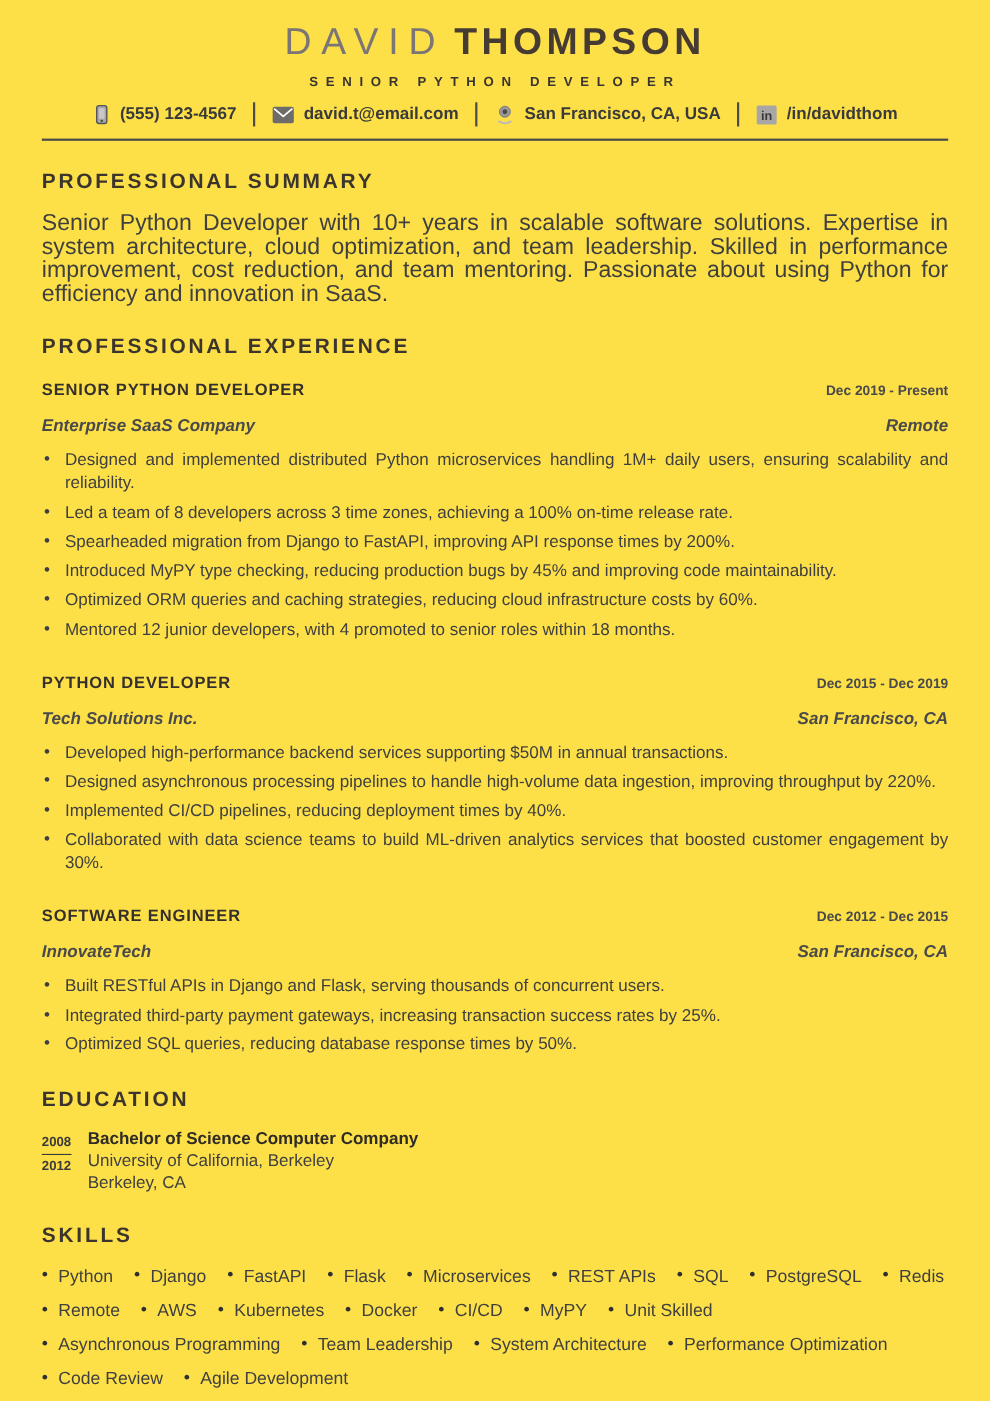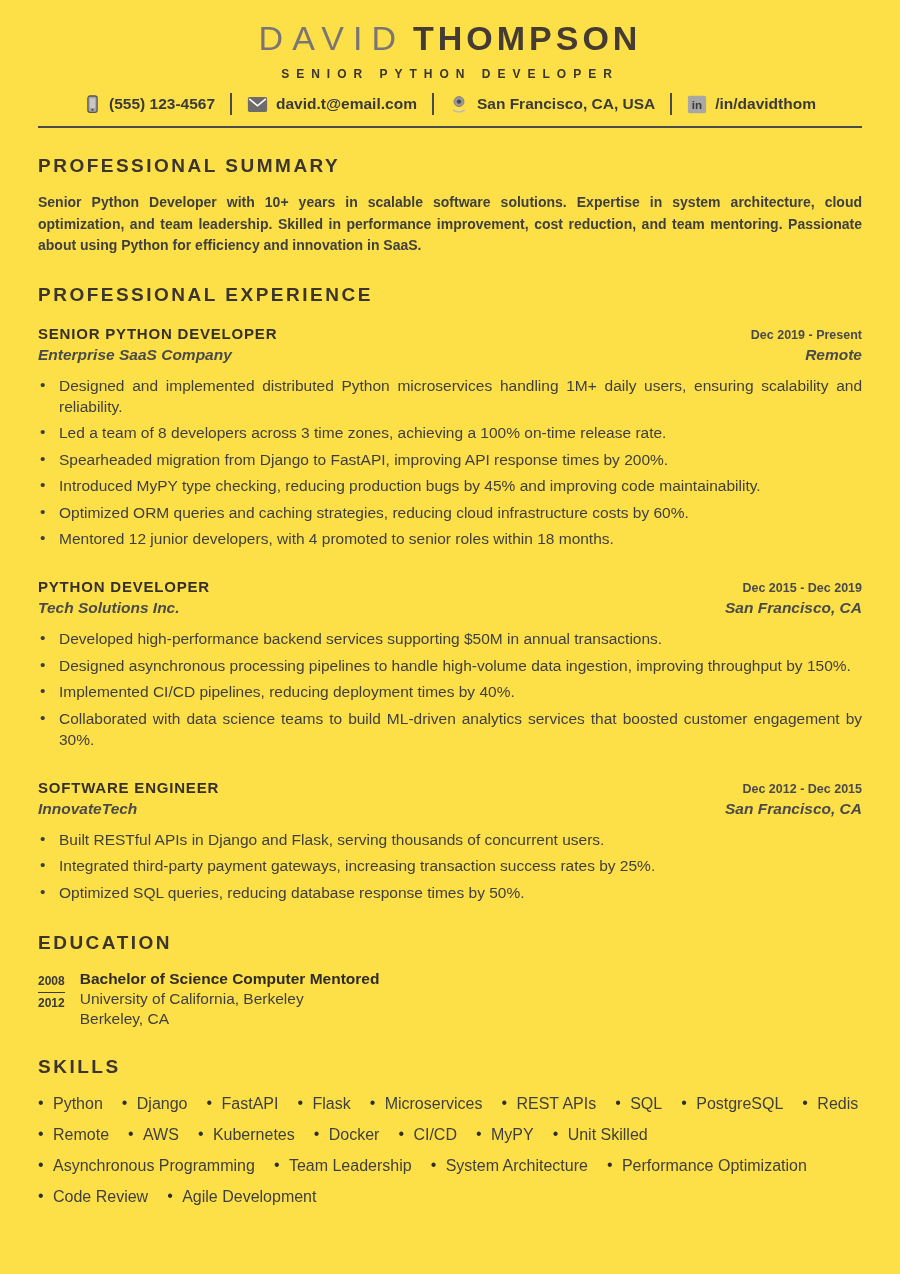--- a/index.html
+++ b/index.html
@@ -26,28 +26,28 @@
   .contact-item { display: flex; align-items: center; gap: 8px; white-space: nowrap; }
   .contact-item svg { display: block; }
   .sep { width: 2px; height: 22px; background: #4a4a4a; }
   .rule { border: none; border-top: 2px solid #4a4a4a; }
 
   
   .section-heading {
     font-size: 19px; font-weight: 700; letter-spacing: 2.5px;
     color: #3b352e; margin: 27px 0 15px 0;
   }
-  .summary-text { font-size: 14px; line-height: 21.5px; text-align: justify; color: #3f3f3f; font-weight: bold; }
+  .summary-text { font-size: 21px; line-height: 21.5px; text-align: justify; color: #3f3f3f; }
 
   
   .job { margin-top: 19px; margin-bottom: 29px; }
   .job-head { display: flex; justify-content: space-between; align-items: baseline; }
   .job-title { font-size: 15px; font-weight: 700; letter-spacing: 0.8px; color: #35302b; }
   .job-dates { font-size: 12.5px; font-weight: 700; color: #4a4a4a; }
-  .job-sub { display: flex; justify-content: space-between; align-items: baseline; margin-top: 4px; text-align: center; }
+  .job-sub { display: flex; justify-content: space-between; align-items: baseline; margin-top: 16px; text-align: center; }
   .job-company, .job-location { font-size: 15.5px; font-weight: 700; font-style: italic; color: #4a4a4a; }
   .bullets { list-style: none; margin-top: 11px; }
   .bullets li {
     position: relative; padding-left: 21px; font-size: 15.5px; line-height: 21px;
     text-align: justify; margin-bottom: 5.5px; color: #3f3f3f;
   }
   .bullets li::before { content: "\2022"; position: absolute; left: 2px; top: -1px; color: #3f3f3f; }
 
   
   .edu-entry { display: flex; gap: 15px; margin-top: 4px; }
@@ -152,21 +152,21 @@
       <div class="job-head">
         <span class="job-title">PYTHON DEVELOPER</span>
         <span class="job-dates">Dec 2015 - Dec 2019</span>
       </div>
       <div class="job-sub">
         <span class="job-company">Tech Solutions Inc.</span>
         <span class="job-location">San Francisco, CA</span>
       </div>
       <ul class="bullets">
         <li>Developed high-performance backend services supporting $50M in annual transactions.</li>
-        <li>Designed asynchronous processing pipelines to handle high-volume data ingestion, improving throughput by 150%.</li>
+        <li>Designed asynchronous processing pipelines to handle high-volume data ingestion, improving throughput by 220%.</li>
         <li>Implemented CI/CD pipelines, reducing deployment times by 40%.</li>
         <li>Collaborated with data science teams to build ML-driven analytics services that boosted customer engagement by 30%.</li>
       </ul>
     </div>
 
     <div class="job">
       <div class="job-head">
         <span class="job-title">SOFTWARE ENGINEER</span>
         <span class="job-dates">Dec 2012 - Dec 2015</span>
       </div>
@@ -183,21 +183,21 @@
   </section>
 
   <section>
     <h2 class="section-heading">EDUCATION</h2>
     <div class="edu-entry">
       <div class="edu-years">
         <div><span class="start">2008</span></div>
         <div><span>2012</span></div>
       </div>
       <div class="edu-details">
-        <div class="edu-degree">Bachelor of Science Computer Mentored</div>
+        <div class="edu-degree">Bachelor of Science Computer Company</div>
         <div class="edu-school">University of California, Berkeley</div>
         <div class="edu-location">Berkeley, CA</div>
       </div>
     </div>
   </section>
 
   <section>
     <h2 class="section-heading">SKILLS</h2>
 
     <div class="skills-row">

